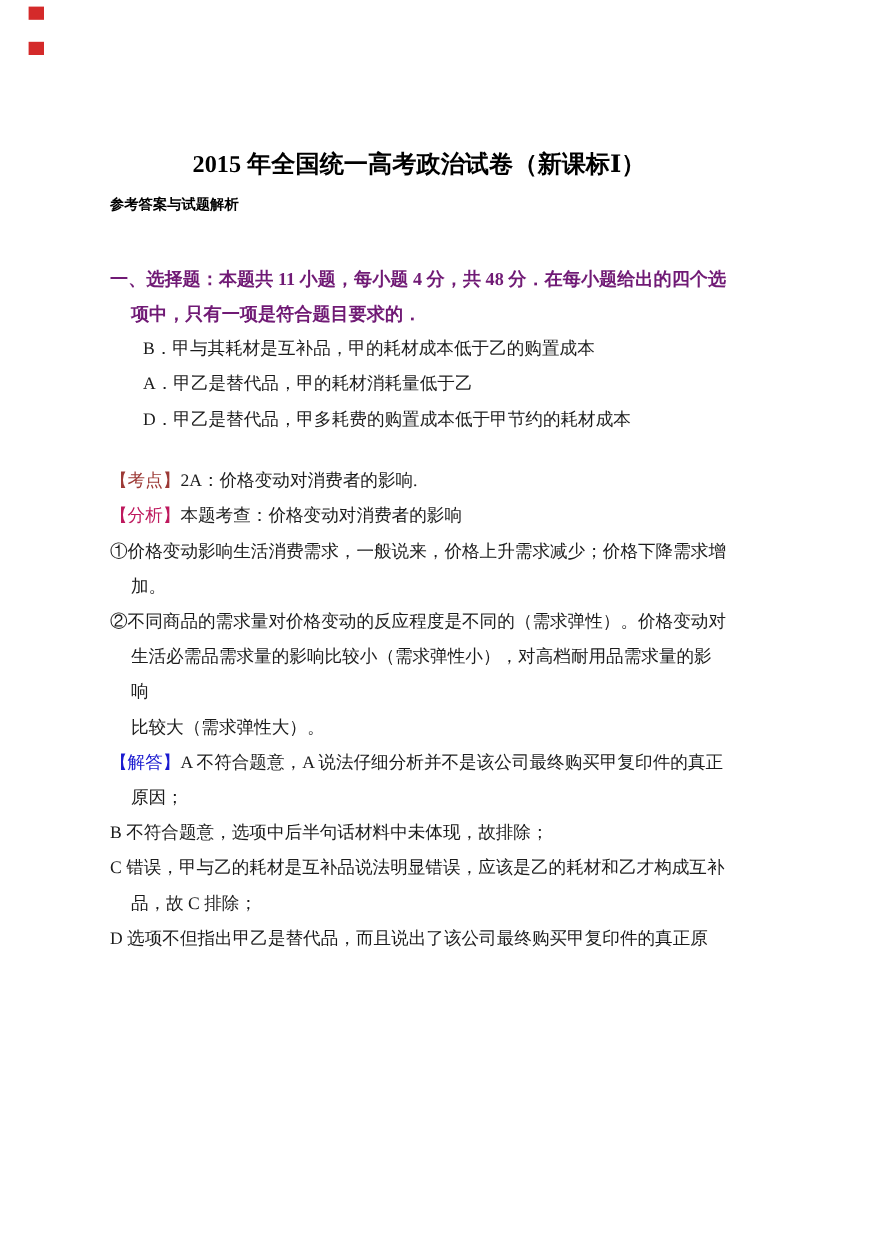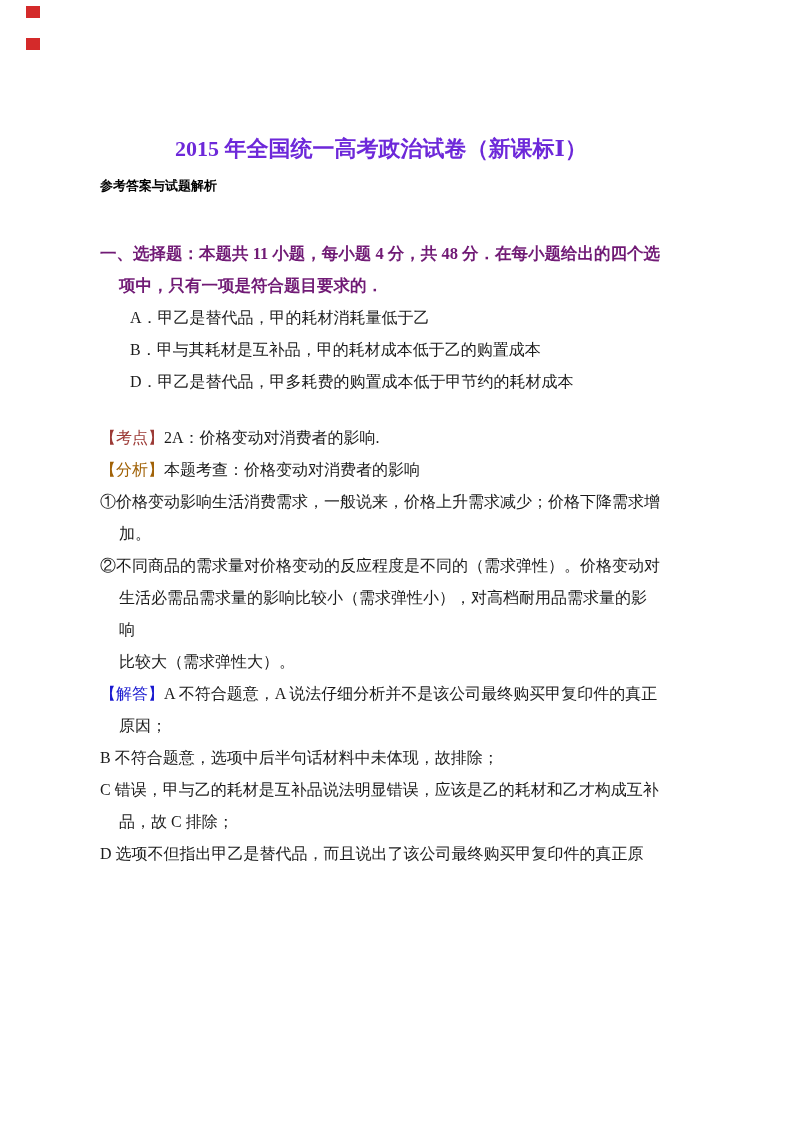--- a/index.html
+++ b/index.html
@@ -21,39 +21,39 @@
   .content {
     position:absolute; left:100px; top:0; width:562px;
   }
   .content p { margin:0; font-size:16px; line-height:32px; }
   .prewrap { white-space:pre-wrap; }
   .hang { padding-left:19px; text-indent:-19px; }
   .title {
     margin:134px 0 0 0;
     font-size:22px; line-height:30px;
     font-weight:bold; text-align:center;
-    color:#6d28d9;
+    color:#000000;
   }
   .subtitle {
     margin:13px 0 0 0;
     font-size:13px; line-height:18px;
     font-weight:bold; text-align:left;
     color:#000;
   }
   .heading {
     margin-top:43px !important;
     font-weight:bold;
     font-size:16.5px !important;
     color:#701a75;
   }
   .options { margin-left:30px; }
   .kv-first { margin-top:24px !important; }
   .label { font-weight:normal; }
   .kaodian-label { color:#9c3a36; }
-  .fenxi-label { color:#a16207; }
+  .fenxi-label { color:#be185d; }
   .jieda-label { color:#1a1ad0; }
   .footer {
     position:absolute; left:0; right:0; top:1038px;
     text-align:center;
     font-size:12.5px; line-height:16px;
     color:#222;
   }
   .footer .sep { margin:0 13px; color:#555; }
 </style>
 </head>
@@ -67,22 +67,22 @@
   <div class="content">
 
     <h1 class="title">2015 年全国统一高考政治试卷（新课标Ⅰ）</h1>
     <h2 class="subtitle">参考答案与试题解析</h2>
 
     <p class="heading prewrap hang">一、选择题：本题共 11 小题，每小题 4 分，共 48 分．在每小题给出的四个选
 项中，只有一项是符合题目要求的．</p>
 
 
     <div class="options">
+      <p>B．甲与其耗材是互补品，甲的耗材成本低于乙的购置成本</p>
       <p>A．甲乙是替代品，甲的耗材消耗量低于乙</p>
-      <p>B．甲与其耗材是互补品，甲的耗材成本低于乙的购置成本</p>
       <p>D．甲乙是替代品，甲多耗费的购置成本低于甲节约的耗材成本</p>
     </div>
 
     <p class="kv-first"><span class="label kaodian-label">【考点】</span><span>2A：价格变动对消费者的影响.</span></p>
 
     <p><span class="label fenxi-label">【分析】</span><span>本题考查：价格变动对消费者的影响</span></p>
 
     <p class="prewrap hang">①价格变动影响生活消费需求，一般说来，价格上升需求减少；价格下降需求增
 加。</p>
     <p class="prewrap hang">②不同商品的需求量对价格变动的反应程度是不同的（需求弹性）。价格变动对

